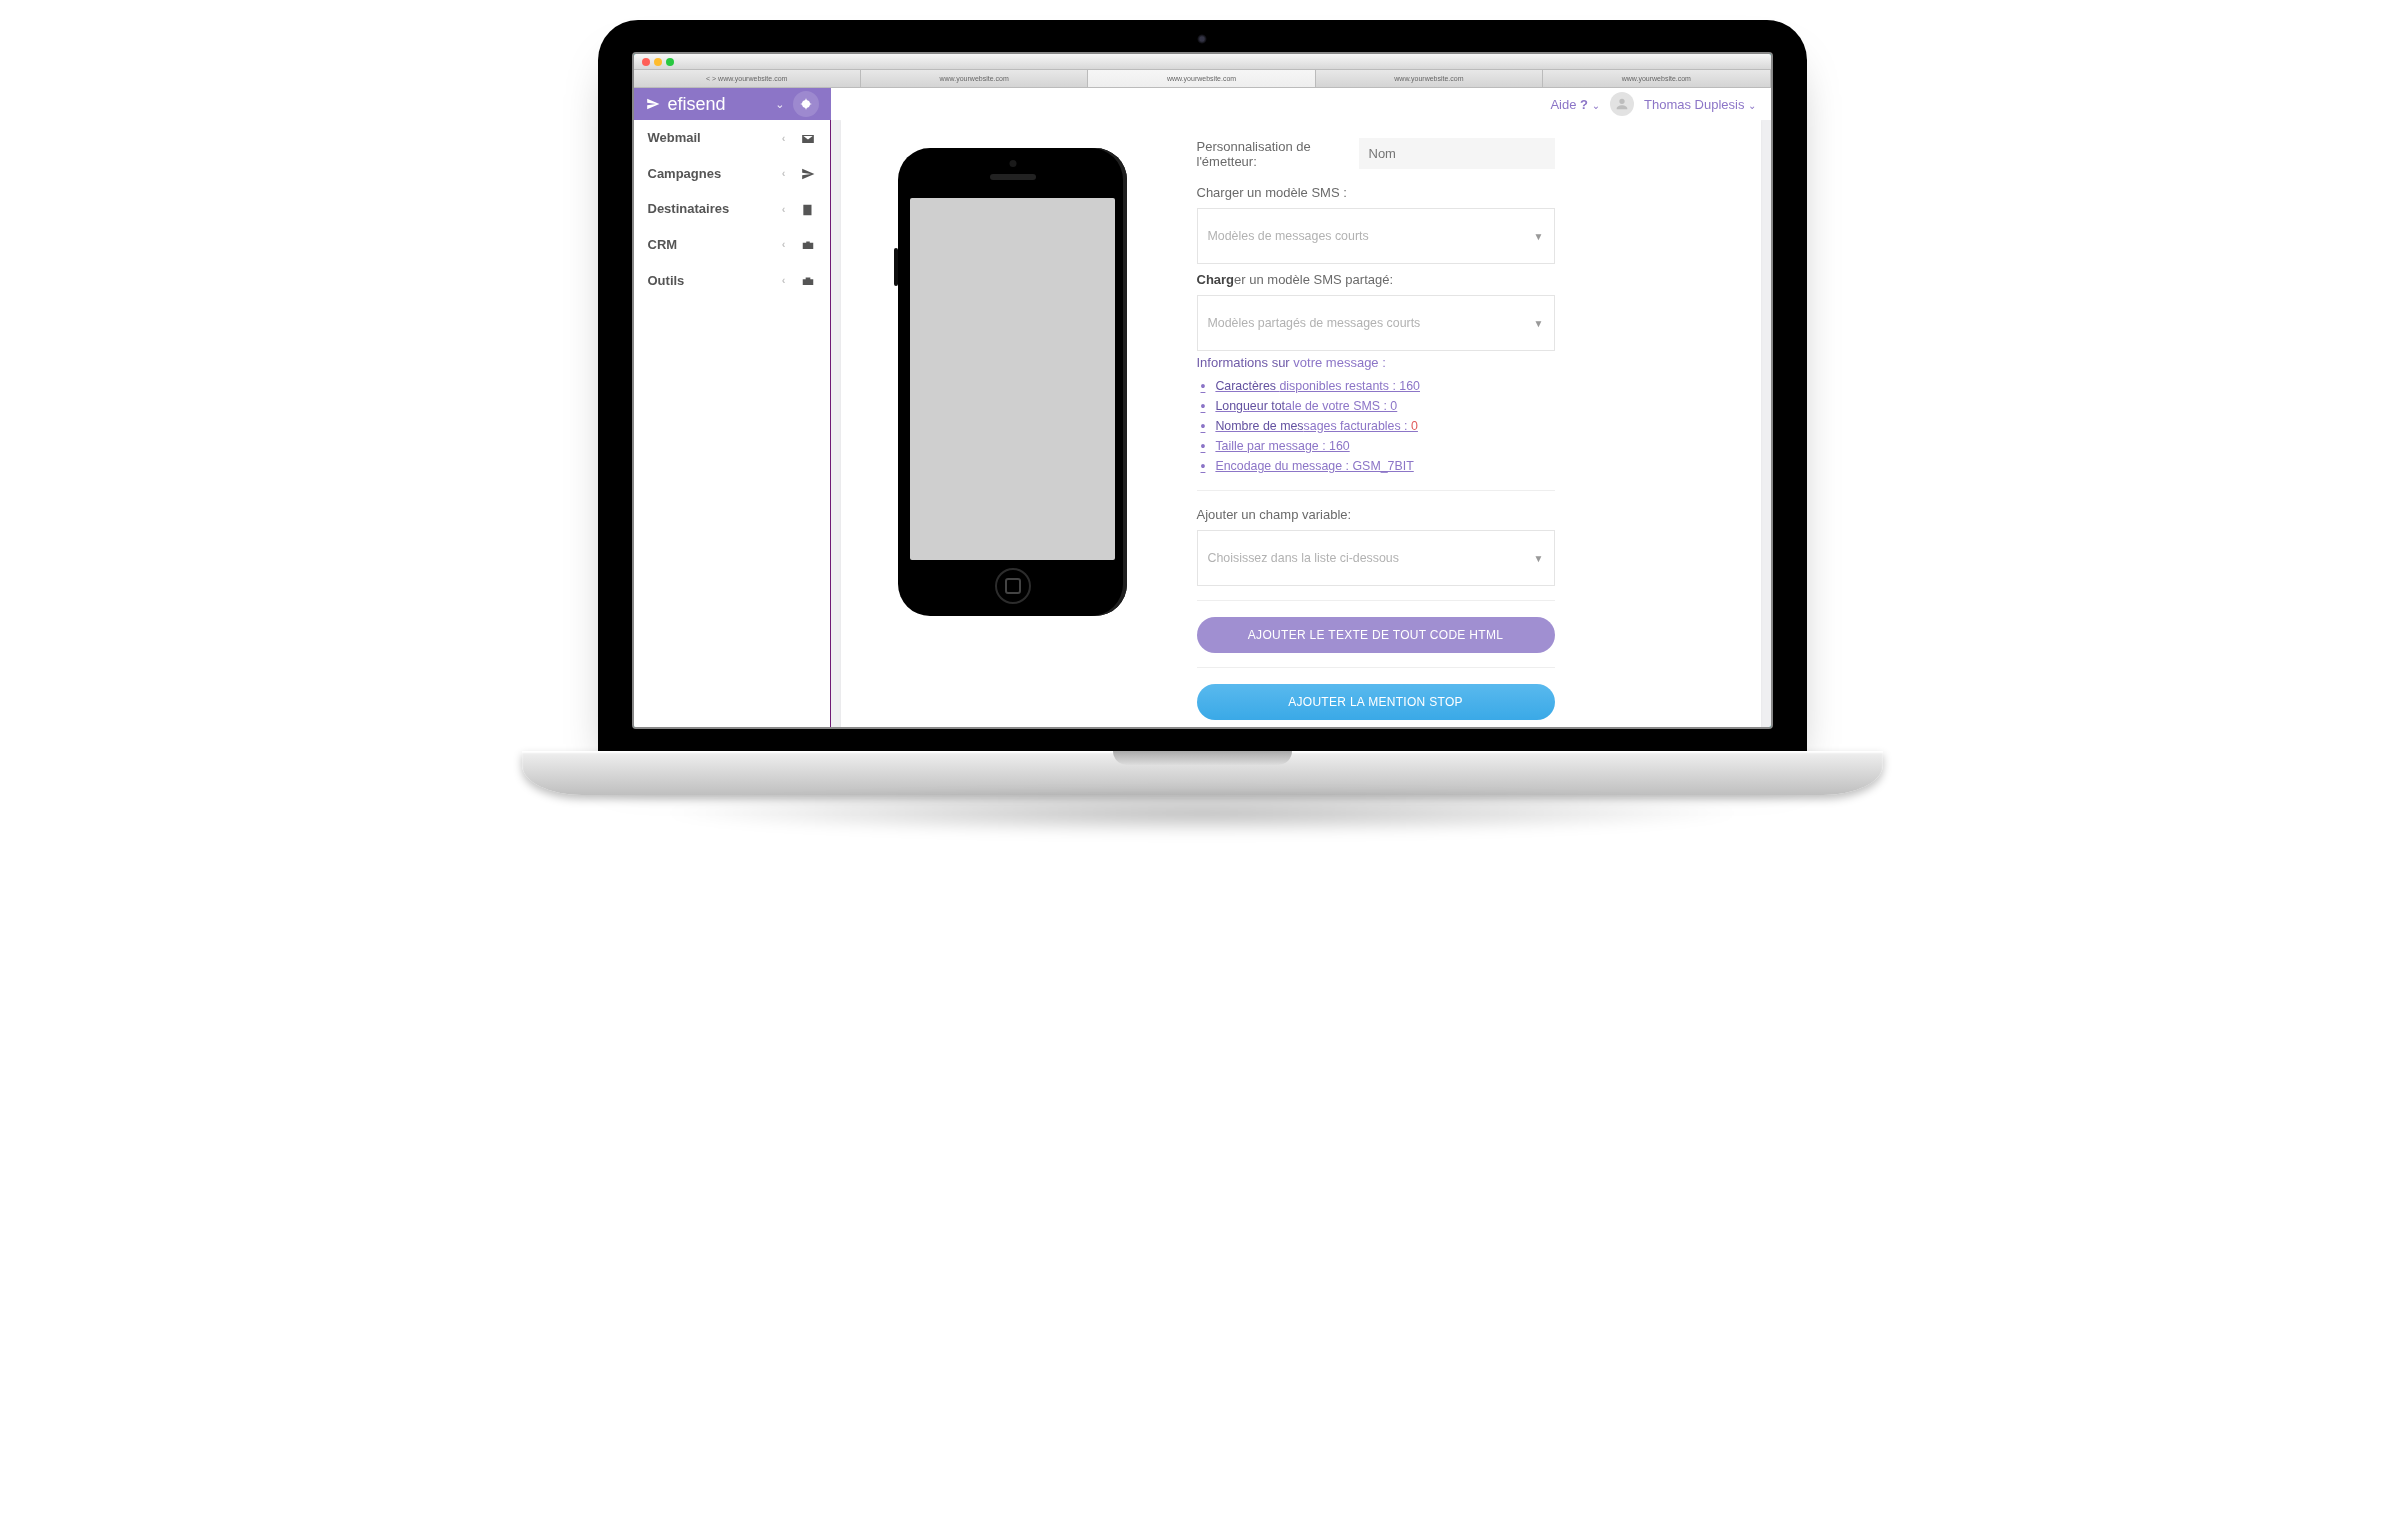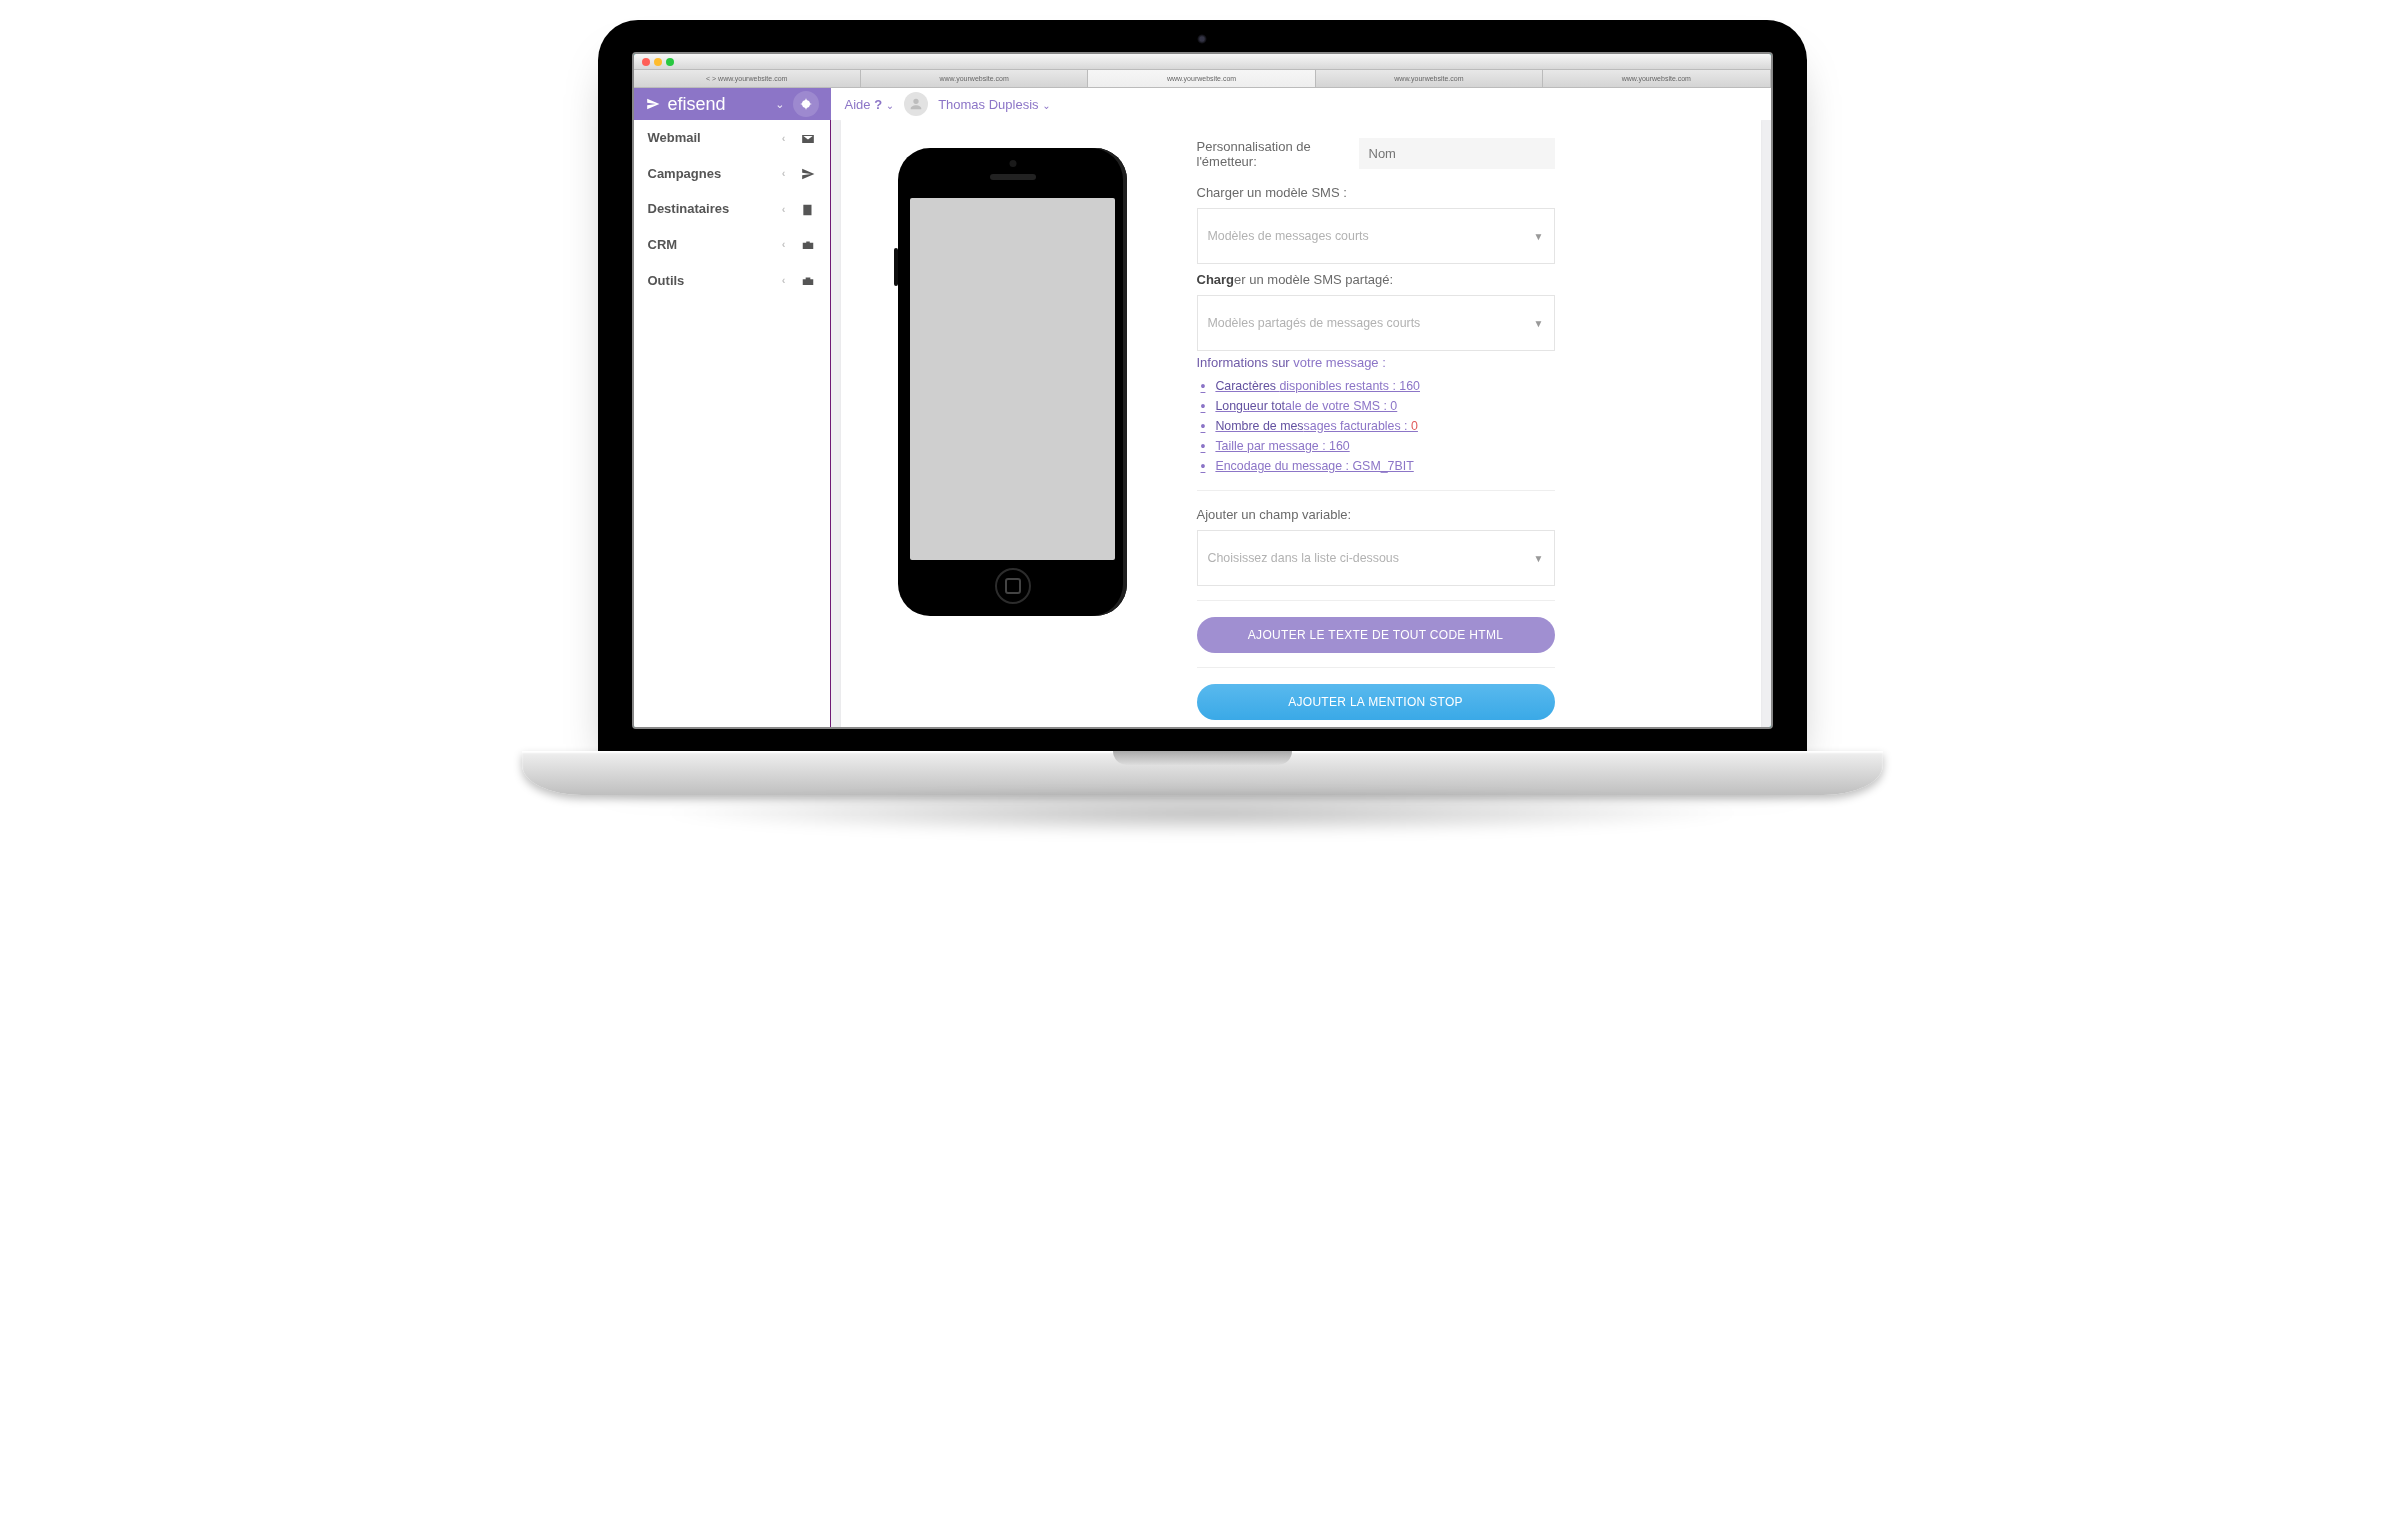--- a/index.html
+++ b/index.html
@@ -109,21 +109,21 @@
     gap:8px;
   }
   .brand .chev { margin-left:auto; font-size:11px; opacity:.85;}
   .brand .gear {
     width:26px; height:26px; border-radius:50%;
     background:rgba(255,255,255,.15);
     display:flex; align-items:center; justify-content:center;
     font-size:13px;
   }
   .topbar-right {
-    flex:1; display:flex; align-items:center; 
+    flex:1; display:flex; align-items:center; justify-content:flex-end;
     padding:0 14px; gap:10px;
     color:#8c75c7;
     font-size:13px;
   }
   .avatar { width:24px; height:24px; border-radius:50%; background:#e2e2e2; display:flex; align-items:center; justify-content:center; }
   .avatar svg { width:16px; height:16px; fill:#bdbdbd;}
 
   .body { flex:1; display:flex; overflow:hidden; background:#efeff1; }
 
   

